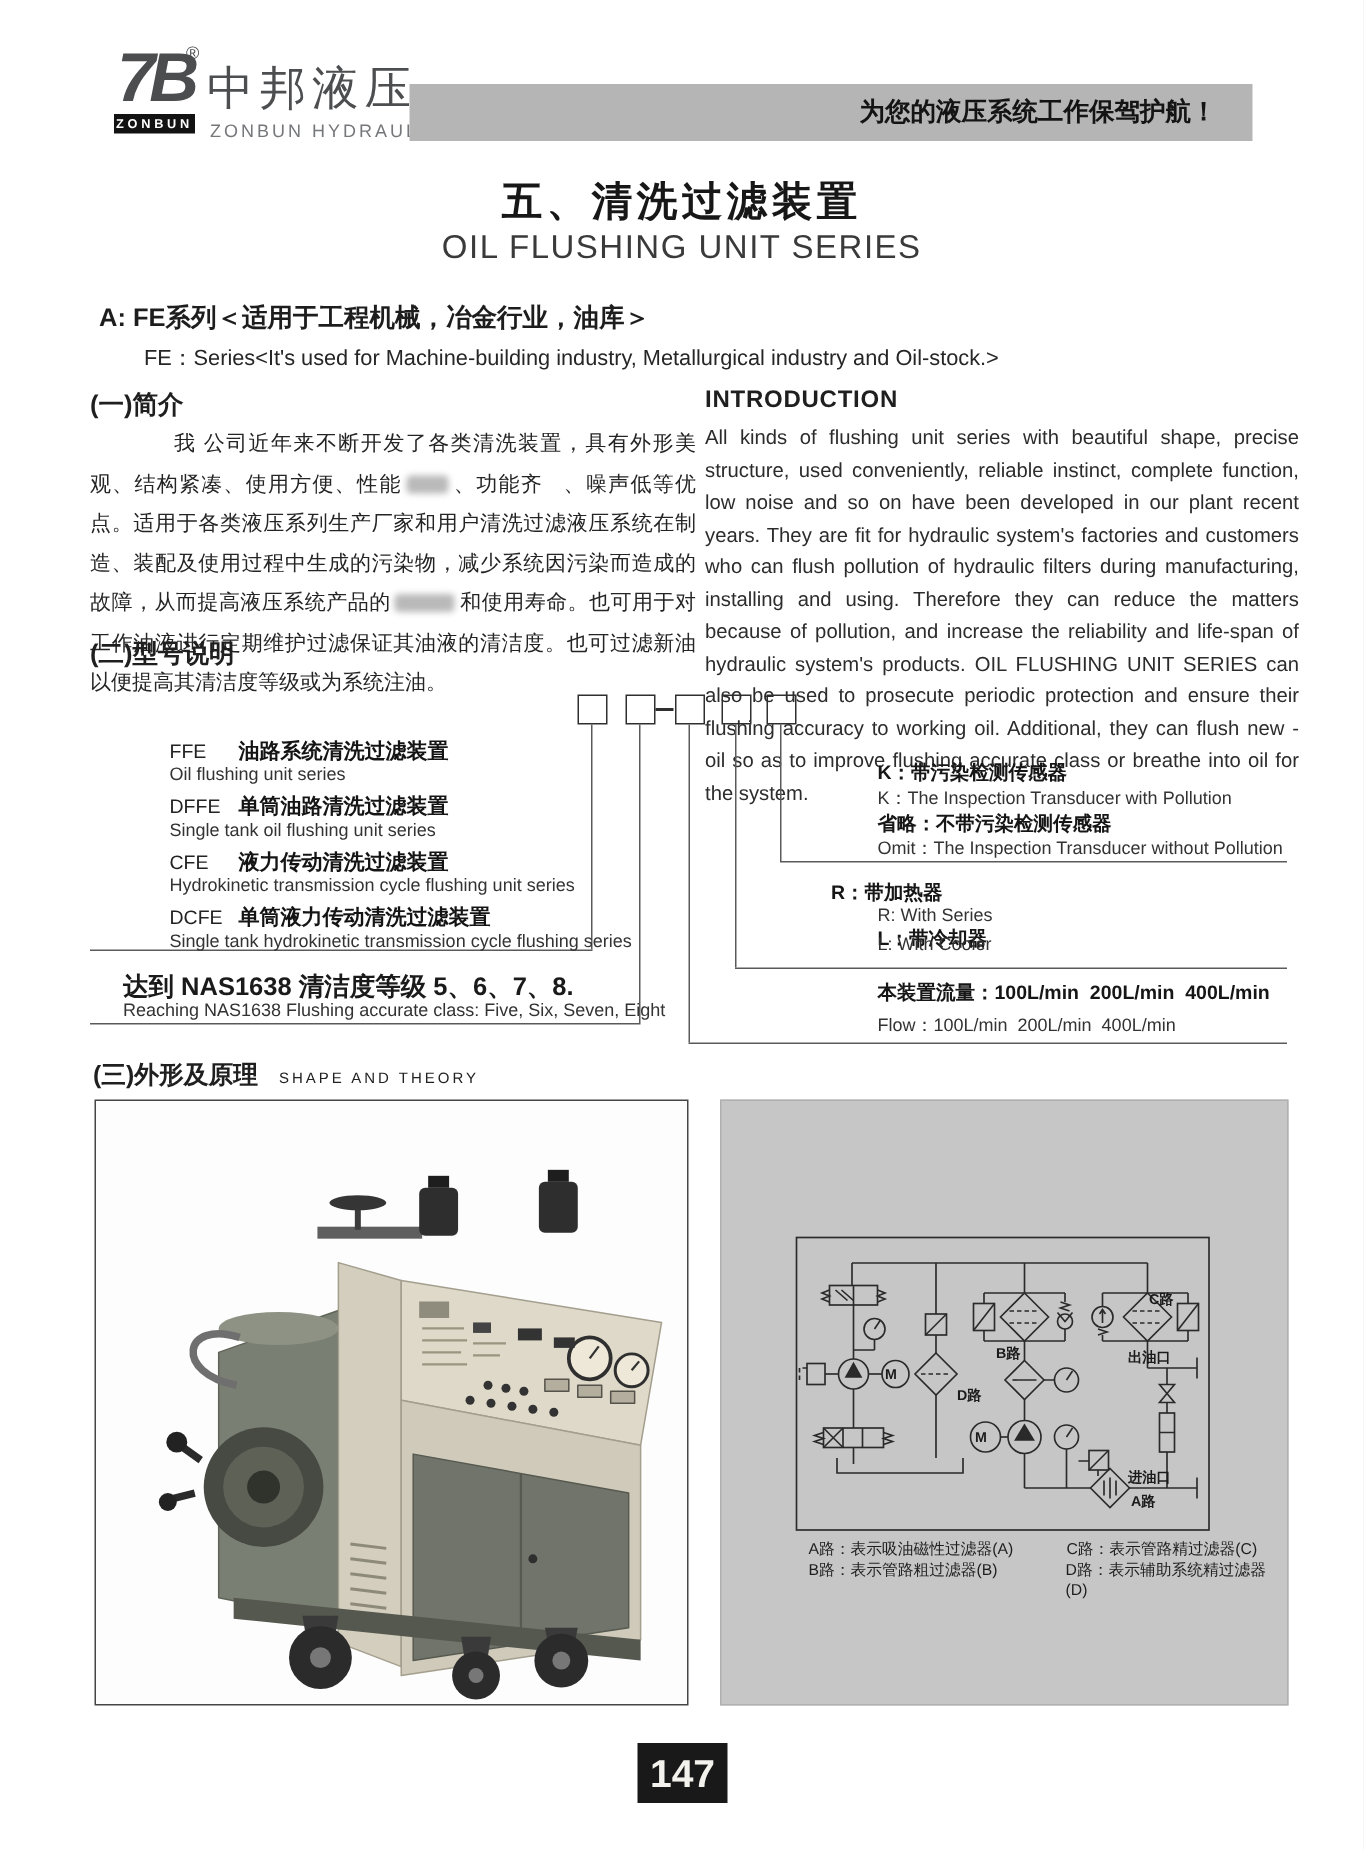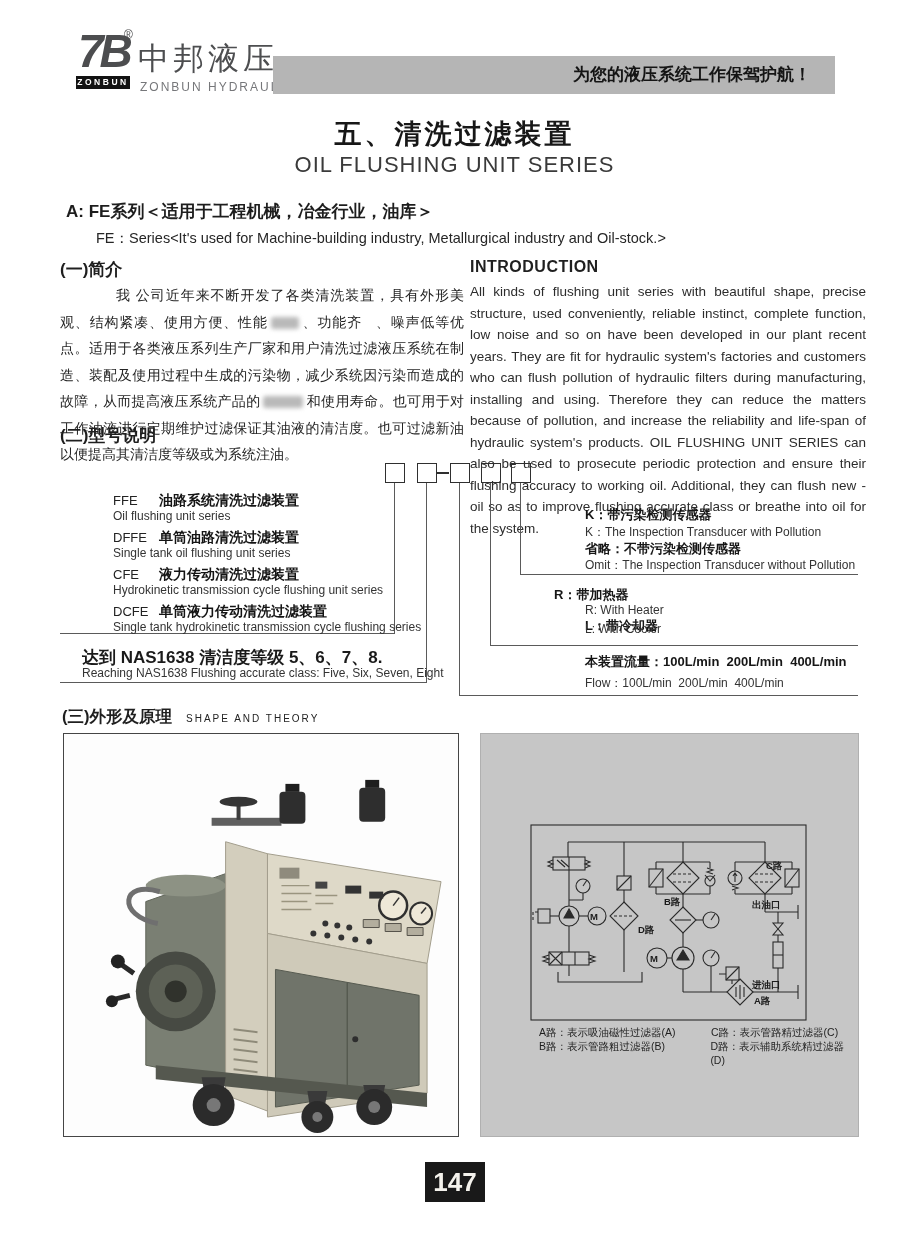--- a/index.html
+++ b/index.html
@@ -136,21 +136,21 @@
   </div>
 
   <div class="abs nas-cn">达到 NAS1638 清洁度等级 5、6、7、8.</div>
   <div class="abs nas-en">Reaching NAS1638 Flushing accurate class: Five, Six, Seven, Eight</div>
 
   <div class="abs ann-cn" style="left:585px;top:506px;">K：带污染检测传感器</div>
   <div class="abs ann-en" style="left:585px;top:524px;">K：The Inspection Transducer with Pollution</div>
   <div class="abs ann-cn" style="left:585px;top:540px;">省略：不带污染检测传感器</div>
   <div class="abs ann-en" style="left:585px;top:557px;">Omit：The Inspection Transducer without Pollution</div>
   <div class="abs ann-cn" style="left:554px;top:586px;">R：带加热器</div>
-  <div class="abs ann-en" style="left:585px;top:603px;">R: With Heater</div>
+  <div class="abs ann-en" style="left:585px;top:603px;">R: With Series</div>
   <div class="abs ann-cn" style="left:585px;top:617px;">L：带冷却器</div>
   <div class="abs ann-en" style="left:585px;top:622px;">L: With Cooler</div>
   <div class="abs ann-cn pre" style="left:585px;top:653px;">本装置流量：100L/min  200L/min  400L/min</div>
   <div class="abs ann-en pre" style="left:585px;top:675px;">Flow：100L/min  200L/min  400L/min</div>
 
   <div class="abs shape-h">
     <span class="cnpart">(三)外形及原理</span><span class="enpart">SHAPE AND THEORY</span>
   </div>
 
   <div class="abs photo-panel">

